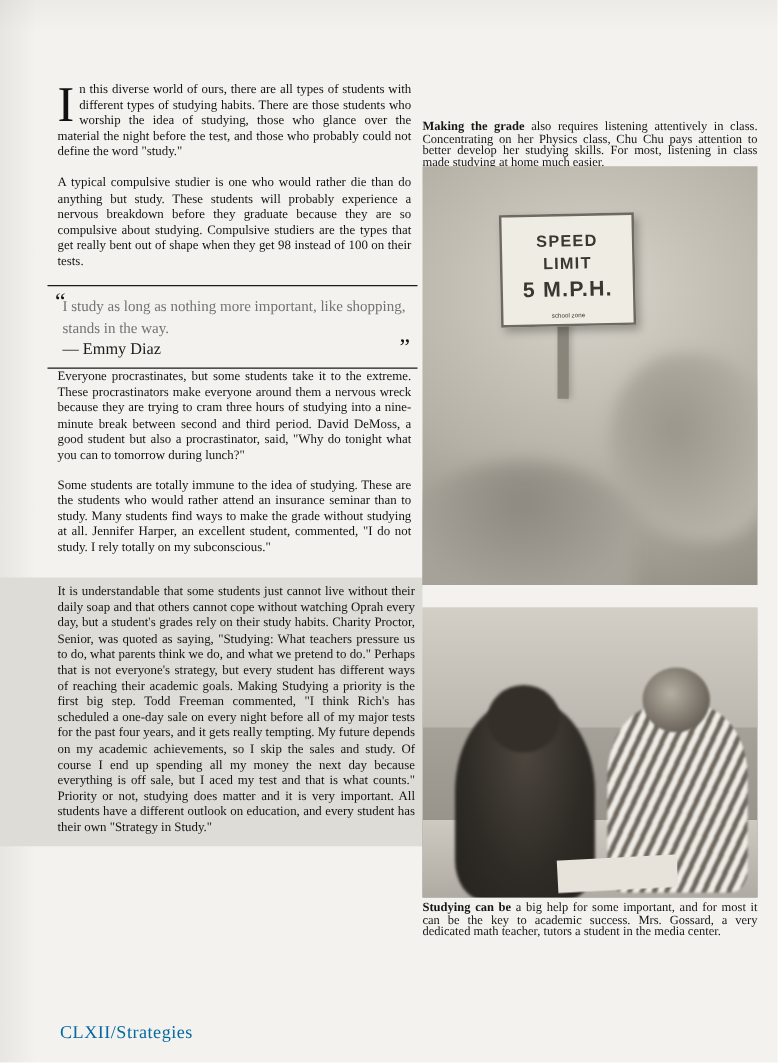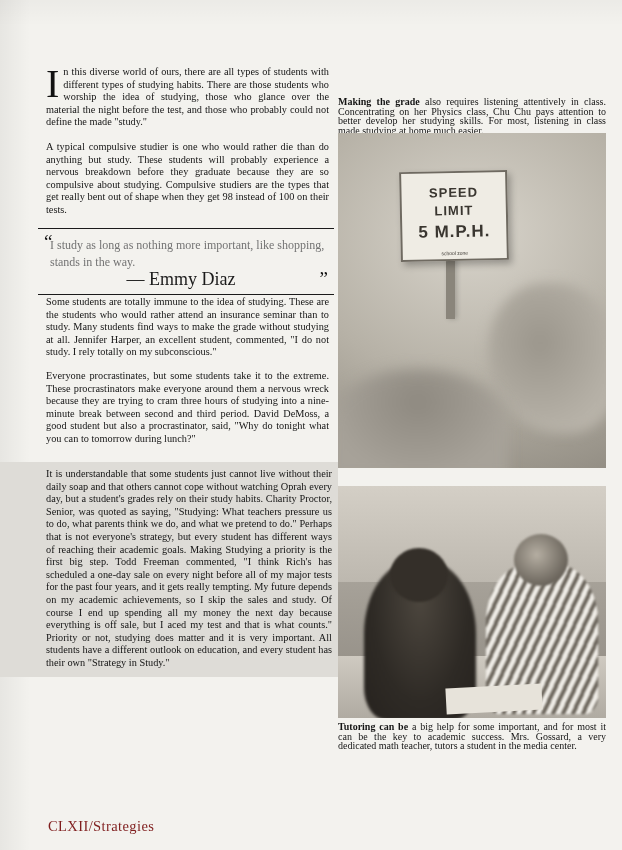--- a/index.html
+++ b/index.html
@@ -72,23 +72,23 @@
     border-bottom: 1.6px solid #1a1a1a;
     padding: 8px 8px 7px 12px;
     box-sizing: border-box;
   }
   .pq-text {
     font-size: 12px;
     line-height: 16.5px;
     color: #737373;
   }
   .pq-attrib {
-    font-size: 18px;
+    font-size: 13px;
     line-height: 16px;
-    text-align: center;
+    text-align: left;
     margin-top: 1px;
     padding-right: 14px;
   }
   .quote-mark {
     position: absolute;
     font-size: 19px;
     line-height: 10px;
     font-family: "Liberation Serif", serif;
     color: #111;
   }
@@ -279,46 +279,46 @@
     filter: blur(0.6px);
   }
 
   
   .footer {
     position: absolute;
     left: 48px;
     top: 818px;
     font-size: 14.5px;
     letter-spacing: 0.4px;
-    color: #7f1d1d;
+    color: #0369a1;
   }
 </style>
 </head>
 <body>
 
 <div class="page">
   <div class="paper-tone"></div>
 
   <div class="shade-block"></div>
 
   <div class="left-col">
-    <p class="para first dropcap-wrap"><span class="dropcap">I</span><span>n this diverse world of ours, there are all types of students with different types of studying habits. There are those students who worship the idea of studying, those who glance over the material the night before the test, and those who probably could not define the made "study."</span></p>
+    <p class="para first dropcap-wrap"><span class="dropcap">I</span><span>n this diverse world of ours, there are all types of students with different types of studying habits. There are those students who worship the idea of studying, those who glance over the material the night before the test, and those who probably could not define the word "study."</span></p>
     <p class="para">A typical compulsive studier is one who would rather die than do anything but study. These students will probably experience a nervous breakdown before they graduate because they are so compulsive about studying. Compulsive studiers are the types that get really bent out of shape when they get 98 instead of 100 on their tests.</p>
   </div>
 
   <div class="pullquote">
     <span class="quote-mark qm-open">“</span>
     <div class="pq-text">I study as long as nothing more important, like shopping, stands in the way.</div>
     <div class="pq-attrib">— Emmy Diaz</div>
     <span class="quote-mark qm-close">”</span>
   </div>
 
   <div class="left-col-2">
+    <p class="para">Everyone procrastinates, but some students take it to the extreme. These procrastinators make everyone around them a nervous wreck because they are trying to cram three hours of studying into a nine-minute break between second and third period. David DeMoss, a good student but also a procrastinator, said, "Why do tonight what you can to tomorrow during lunch?"</p>
     <p class="para">Some students are totally immune to the idea of studying. These are the students who would rather attend an insurance seminar than to study. Many students find ways to make the grade without studying at all. Jennifer Harper, an excellent student, commented, "I do not study. I rely totally on my subconscious."</p>
-    <p class="para">Everyone procrastinates, but some students take it to the extreme. These procrastinators make everyone around them a nervous wreck because they are trying to cram three hours of studying into a nine-minute break between second and third period. David DeMoss, a good student but also a procrastinator, said, "Why do tonight what you can to tomorrow during lunch?"</p>
   </div>
 
   <div class="left-col-3">
     <p class="para">It is understandable that some students just cannot live without their daily soap and that others cannot cope without watching Oprah every day, but a student's grades rely on their study habits. Charity Proctor, Senior, was quoted as saying, "Studying: What teachers pressure us to do, what parents think we do, and what we pretend to do." Perhaps that is not everyone's strategy, but every student has different ways of reaching their academic goals. Making Studying a priority is the first big step. Todd Freeman commented, "I think Rich's has scheduled a one-day sale on every night before all of my major tests for the past four years, and it gets really tempting. My future depends on my academic achievements, so I skip the sales and study. Of course I end up spending all my money the next day because everything is off sale, but I aced my test and that is what counts." Priority or not, studying does matter and it is very important. All students have a different outlook on education, and every student has their own "Strategy in Study."</p>
   </div>
 
   <div class="cap cap-top">
     <b>Making the grade</b><span> also requires listening attentively in class. Concentrating on her Physics class, Chu Chu pays attention to better develop her studying skills. For most, listening in class made studying at home much easier.</span>
   </div>
 
@@ -338,17 +338,17 @@
     <div class="bp-wall"></div>
     <div class="bp-table"></div>
     <div class="fig-left"></div>
     <div class="fig-left-head"></div>
     <div class="fig-right"></div>
     <div class="fig-right-head"></div>
     <div class="paper-sheet"></div>
   </div>
 
   <div class="cap cap-bottom">
-    <b>Tutoring can be</b><span> a big help for some important, and for most it can be the key to academic success. Mrs. Gossard, a very dedicated math teacher, tutors a student in the media center.</span>
+    <b>Studying can be</b><span> a big help for some important, and for most it can be the key to academic success. Mrs. Gossard, a very dedicated math teacher, tutors a student in the media center.</span>
   </div>
 
   <div class="footer">CLXII/Strategies</div>
 </div>
 
 </body></html>

